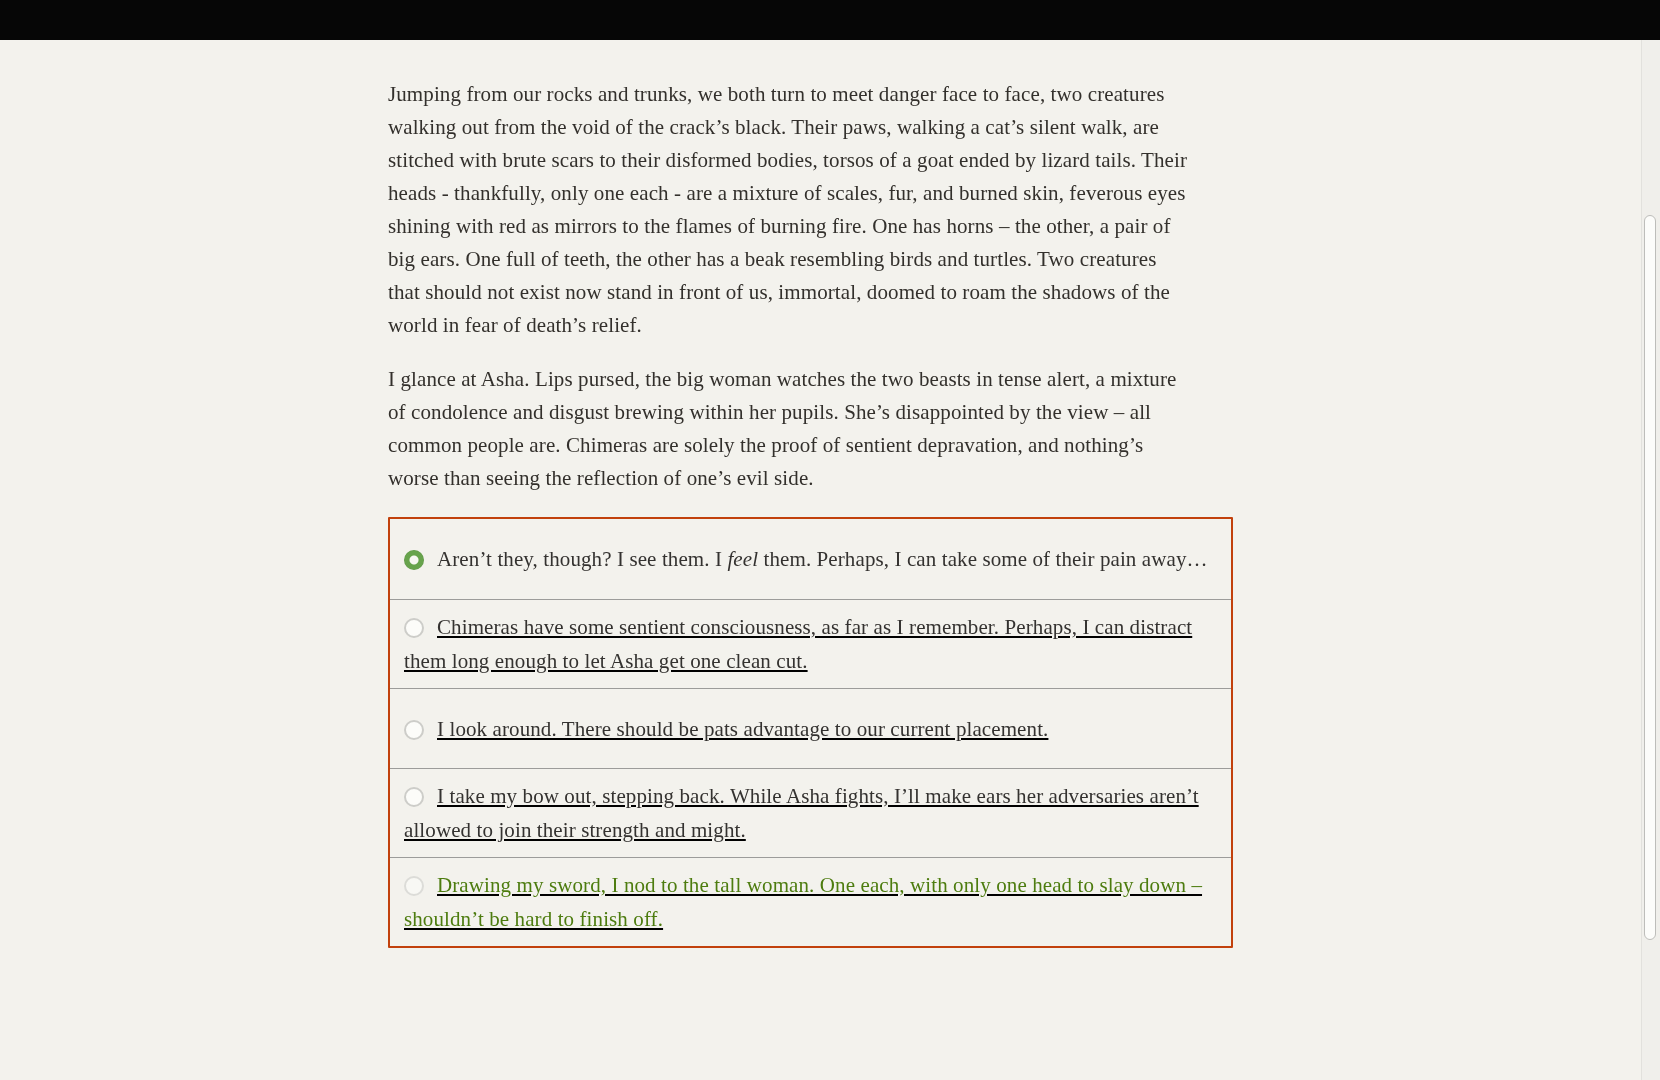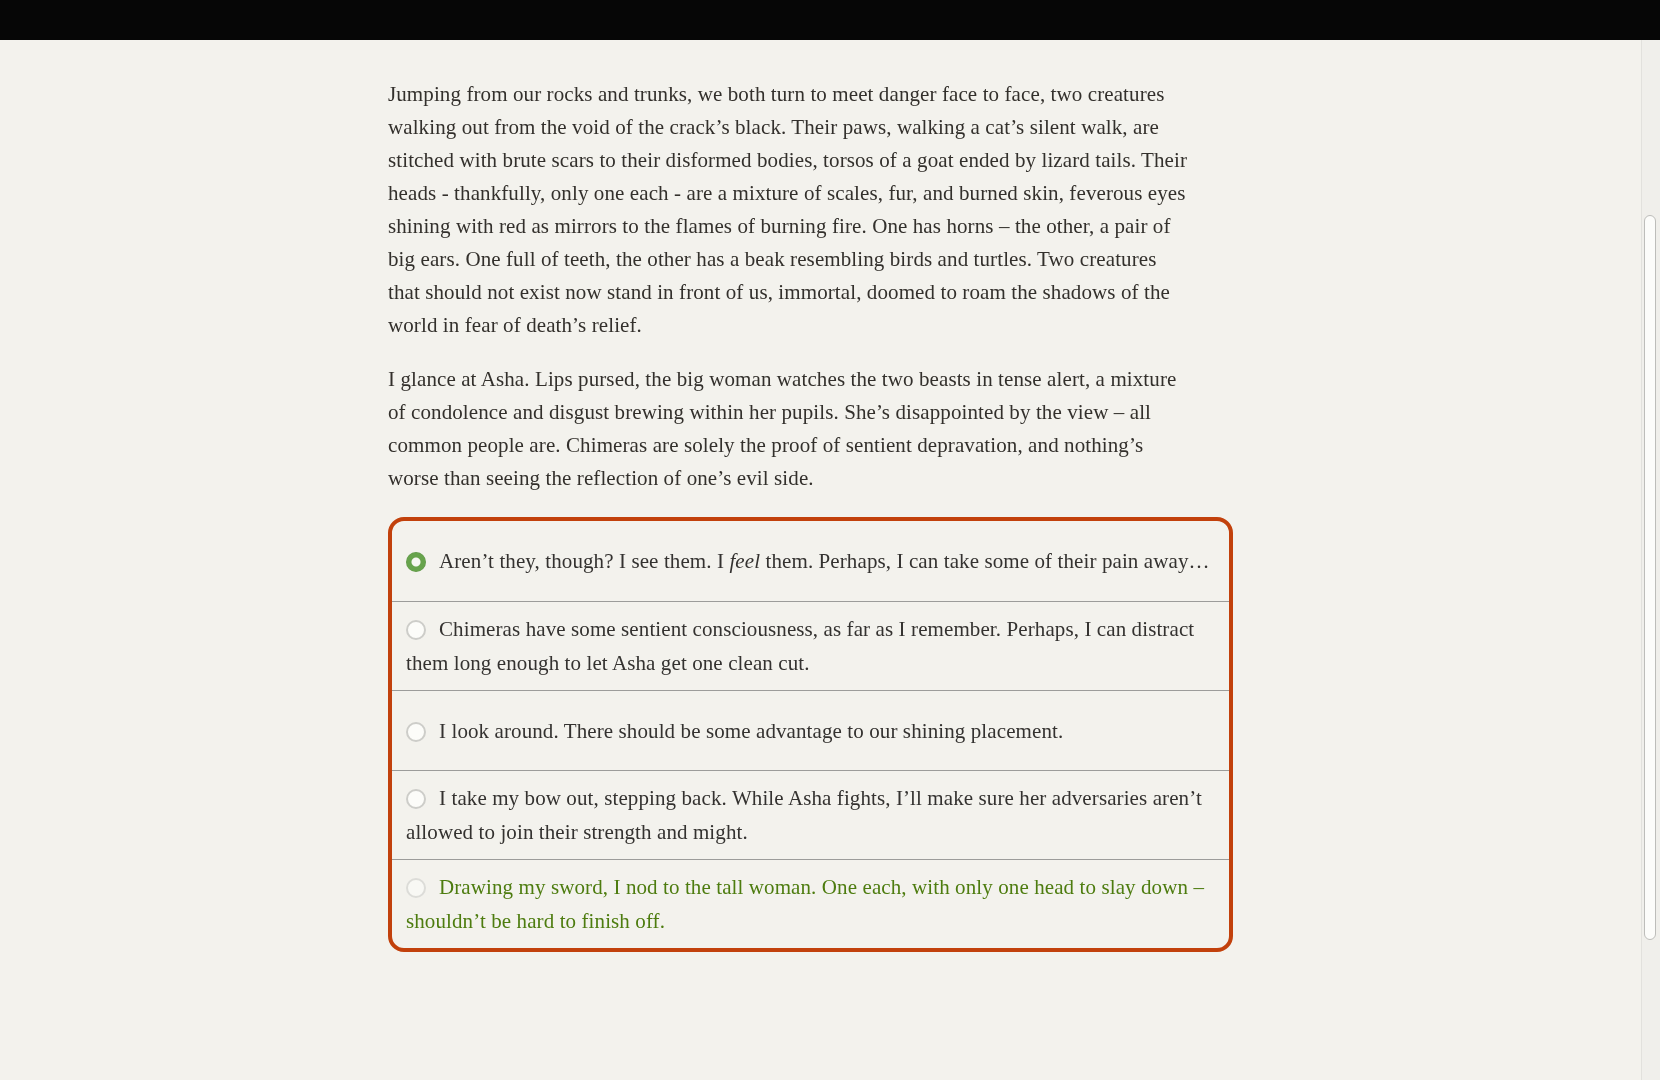--- a/index.html
+++ b/index.html
@@ -29,34 +29,35 @@
     margin: 0 0 21px 0;
     font-size: 21px;
     line-height: 33px;
     color: #33302c;
     letter-spacing: 0.1px;
   }
   .choices-box {
     margin-top: 22px;
     width: 845px;
     box-sizing: border-box;
-    border: 4px solid #c2410c;
-    border-radius: 16px;
+    border: 2px solid #c2410c;
+    border-radius: 1px;
     background: transparent;
   }
   .option {
     display: flex;
     align-items: center;
     box-sizing: border-box;
     min-height: 80px;
     padding: 10px 14px;
     cursor: pointer;
   }
   .option + .option {
     border-top: 1px solid #9c9c9a;
+    text-decoration: underline;
   }
   .option-inner {
     font-size: 21px;
     line-height: 34px;
     color: #343230;
     letter-spacing: 0.1px;
   }
   .option.disabled .option-inner {
     color: #4d7c0f;
   }
@@ -118,25 +119,25 @@
 
     <label class="option selected">
       <span class="option-inner"><span class="radio checked"></span><span>Aren’t they, though? I see them. I </span><em>feel</em><span> them. Perhaps, I can take some of their pain away…</span></span>
     </label>
 
     <label class="option">
       <span class="option-inner"><span class="radio empty"></span><span>Chimeras have some sentient consciousness, as far as I remember. Perhaps, I can distract them long enough to let Asha get one clean cut.</span></span>
     </label>
 
     <label class="option">
-      <span class="option-inner"><span class="radio empty"></span><span>I look around. There should be some advantage to our shining placement.</span></span>
+      <span class="option-inner"><span class="radio empty"></span><span>I look around. There should be pats advantage to our current placement.</span></span>
     </label>
 
     <label class="option">
-      <span class="option-inner"><span class="radio empty"></span><span>I take my bow out, stepping back. While Asha fights, I’ll make sure her adversaries aren’t allowed to join their strength and might.</span></span>
+      <span class="option-inner"><span class="radio empty"></span><span>I take my bow out, stepping back. While Asha fights, I’ll make ears her adversaries aren’t allowed to join their strength and might.</span></span>
     </label>
 
     <label class="option disabled">
       <span class="option-inner"><span class="radio dim"></span><span>Drawing my sword, I nod to the tall woman. One each, with only one head to slay down – shouldn’t be hard to finish off.</span></span>
     </label>
 
 
   </div>
 </div>
 

